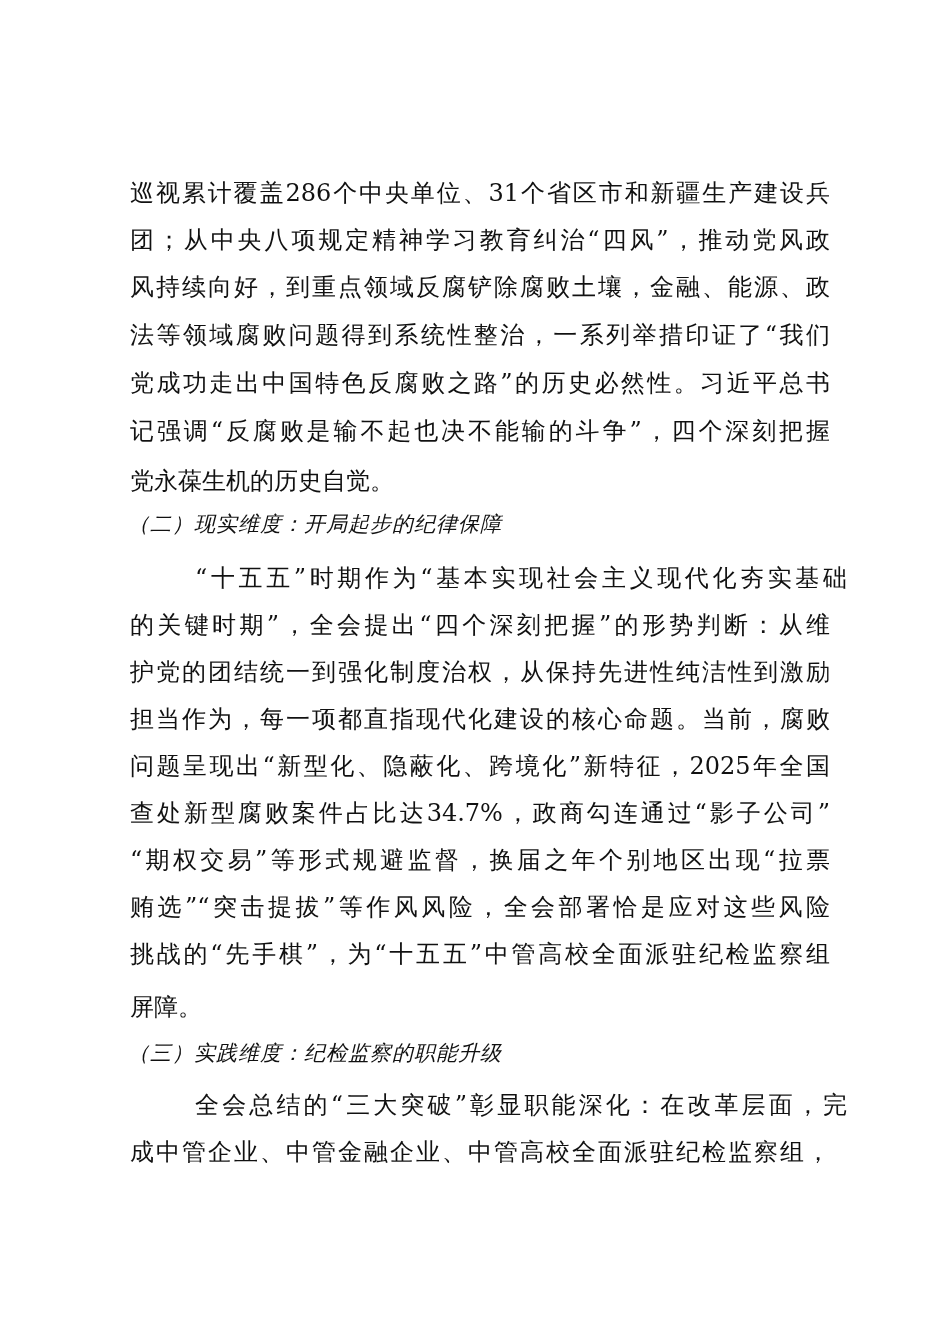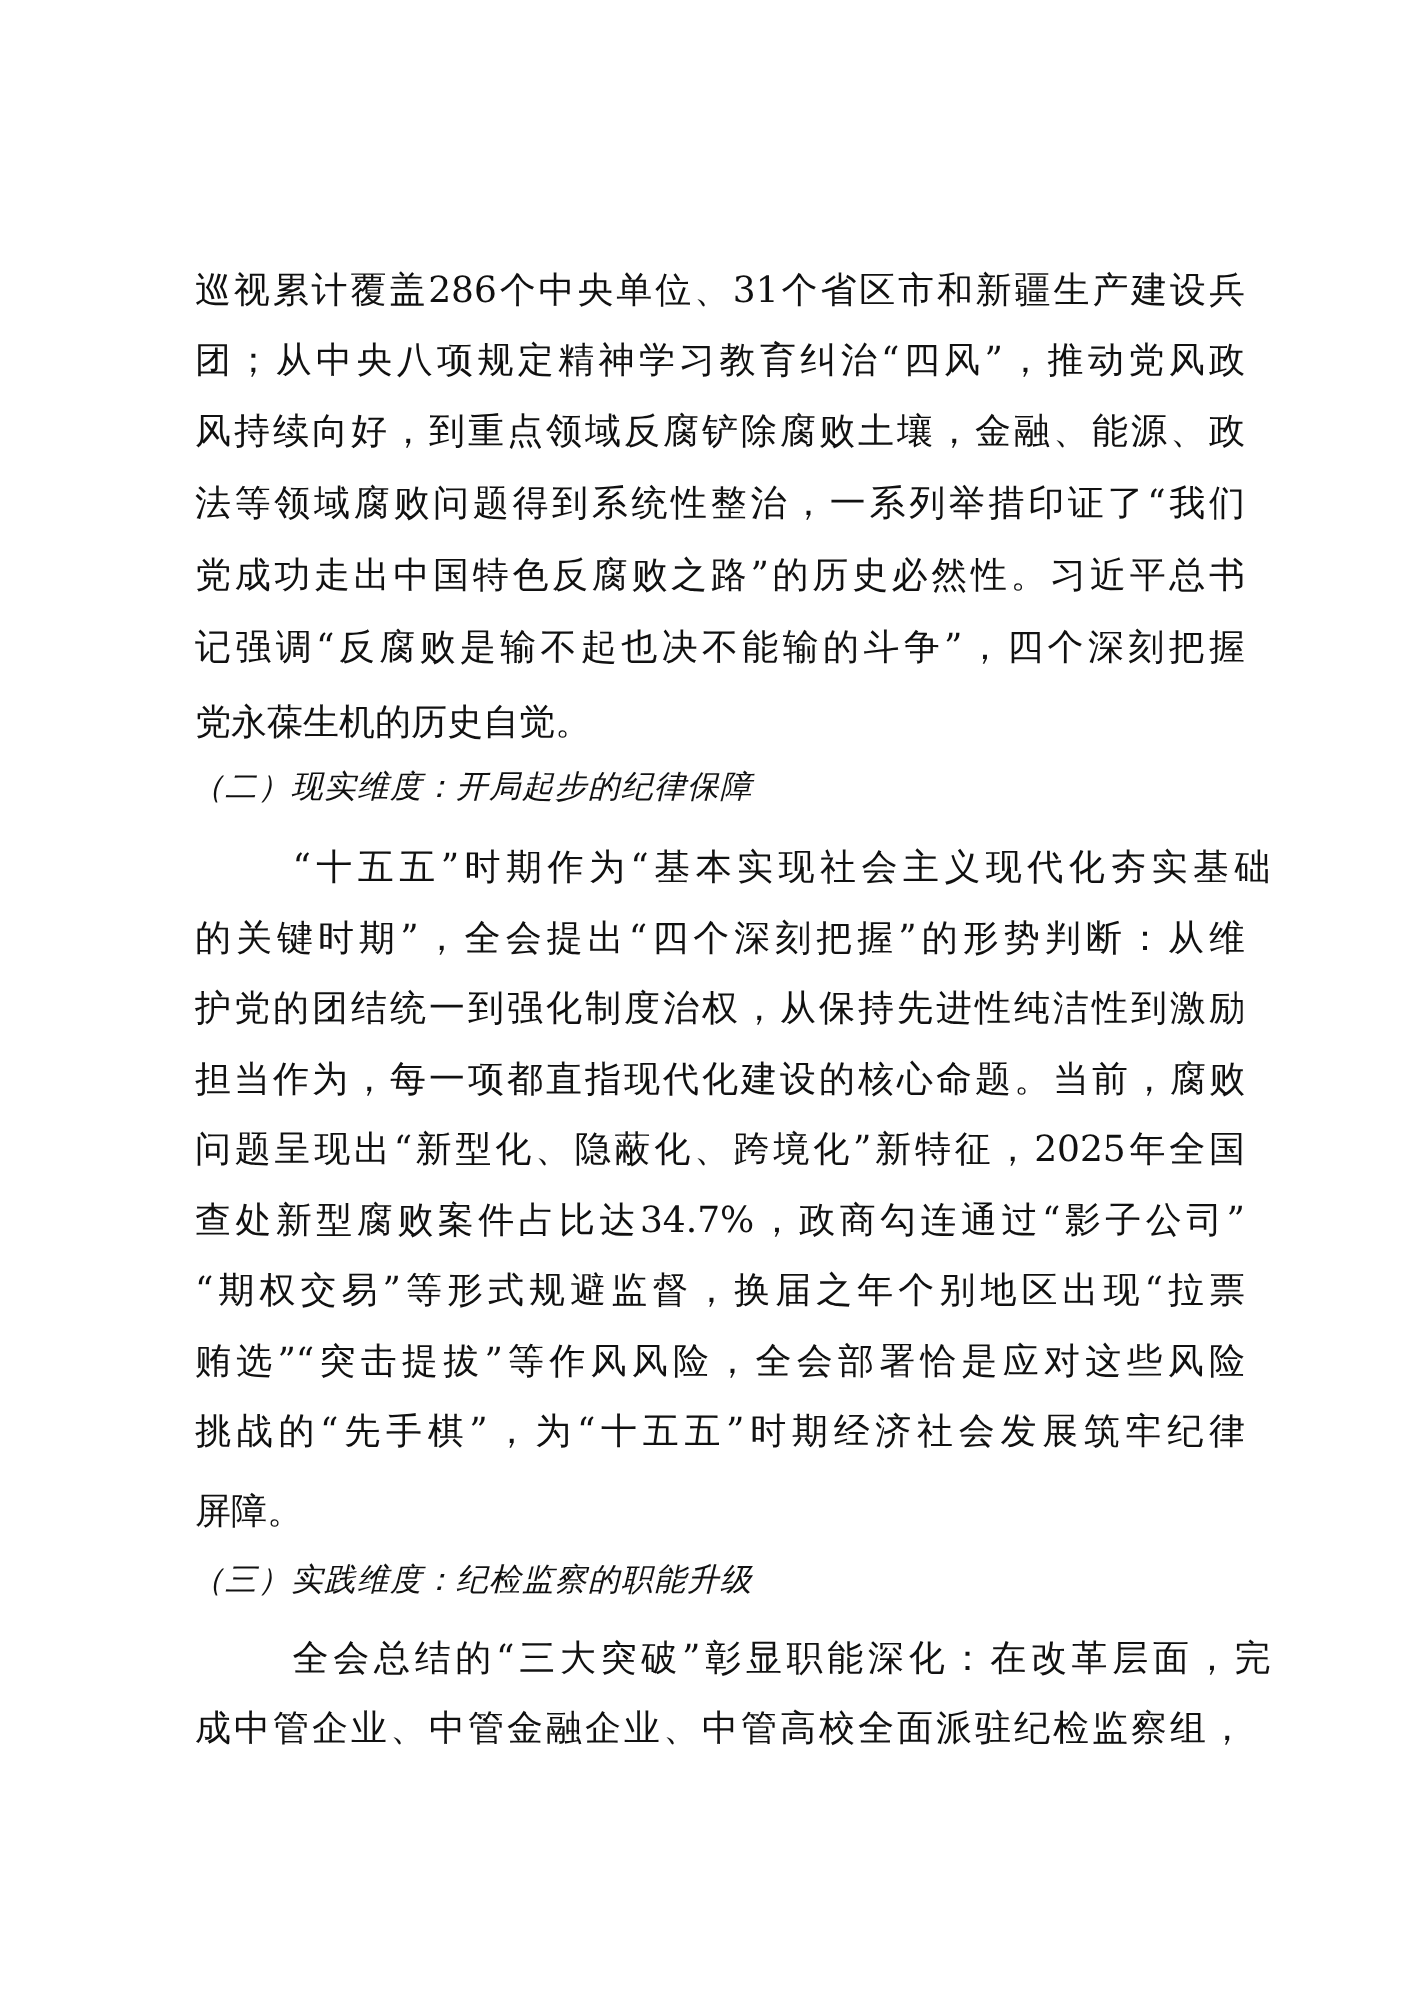--- a/index.html
+++ b/index.html
@@ -35,21 +35,21 @@
 
   <div>
     <div class="line indent" style="top:563px">“十五五”时期作为“基本实现社会主义现代化夯实基础</div>
     <div class="line" style="top:610px">的关键时期”，全会提出“四个深刻把握”的形势判断：从维</div>
     <div class="line" style="top:657px">护党的团结统一到强化制度治权，从保持先进性纯洁性到激励</div>
     <div class="line" style="top:704px">担当作为，每一项都直指现代化建设的核心命题。当前，腐败</div>
     <div class="line" style="top:751px">问题呈现出“新型化、隐蔽化、跨境化”新特征，2025年全国</div>
     <div class="line" style="top:798px">查处新型腐败案件占比达34.7%，政商勾连通过“影子公司”</div>
     <div class="line" style="top:845px">“期权交易”等形式规避监督，换届之年个别地区出现“拉票</div>
     <div class="line" style="top:892px">贿选”“突击提拔”等作风风险，全会部署恰是应对这些风险</div>
-    <div class="line" style="top:939px">挑战的“先手棋”，为“十五五”时期经济社会发展筑牢纪律</div>
+    <div class="line" style="top:939px">挑战的“先手棋”，为“十五五”中管高校全面派驻纪检监察组</div>
     <div class="line last" style="top:992px">屏障。</div>
   </div>
 
   <div class="heading" style="top:1039px">（三）实践维度：纪检监察的职能升级</div>
 
   <div>
     <div class="line indent" style="top:1090px">全会总结的“三大突破”彰显职能深化：在改革层面，完</div>
     <div class="line" style="top:1137px">成中管企业、中管金融企业、中管高校全面派驻纪检监察组，</div>
   </div>
 

